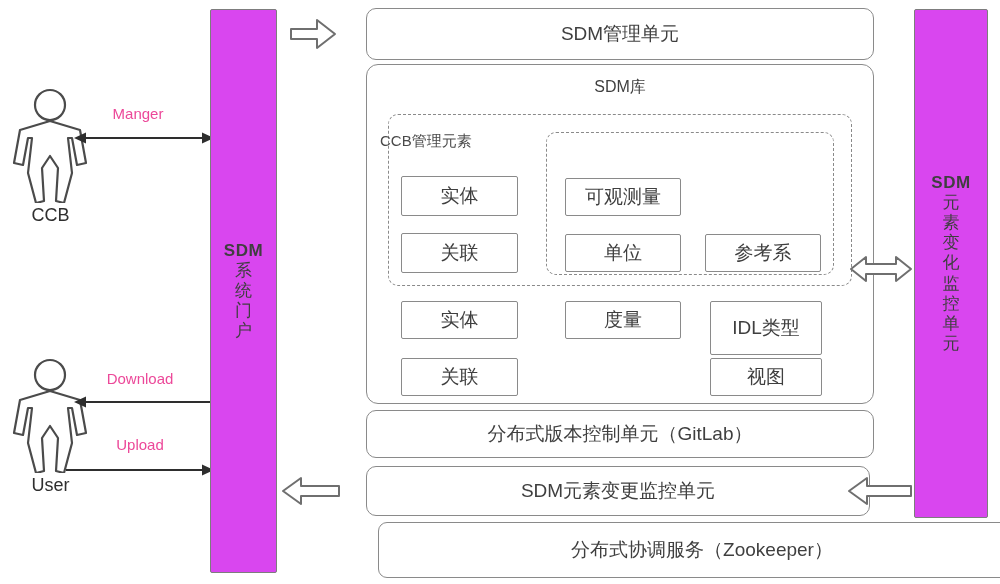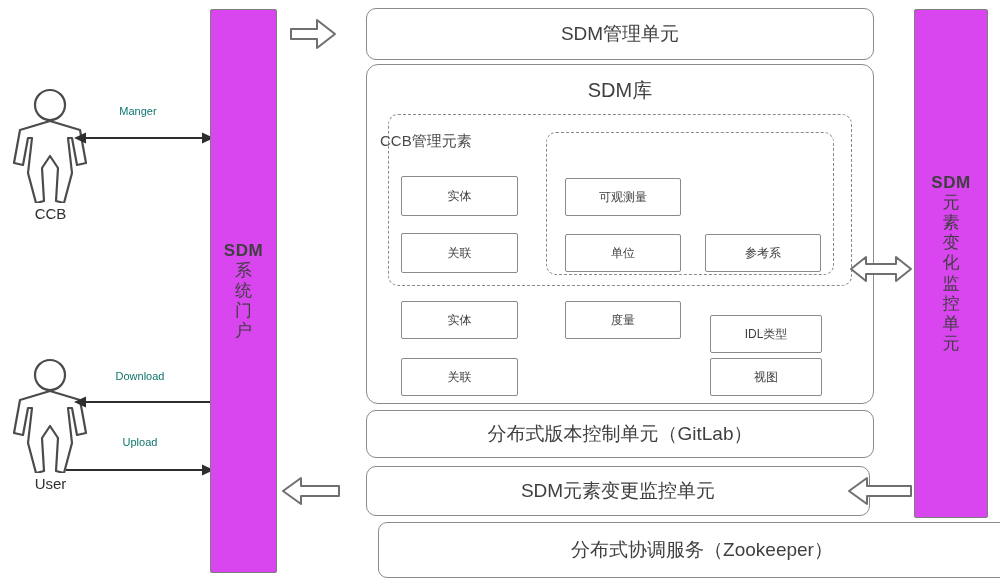--- a/index.html
+++ b/index.html
@@ -54,38 +54,38 @@
     flex-direction: column;
     align-items: center;
     line-height: 1.18;
     font-size: 17px;
     color: #3f3f3f;
   }
   .vtext .latin { letter-spacing: 0.5px; font-weight: 600; font-size: 17px; }
 
   
   .t-bar    { font-size: 19px; }
-  .t-lib    { font-size: 20px; }
+  .t-lib    { font-size: 16px; }
   .t-group  { font-size: 15px; color: #4a4a4a; }
-  .t-cell   { font-size: 12px; }
-  .t-link   { font-size: 11px; color: #0f766e; }
+  .t-cell   { font-size: 19px; }
+  .t-link   { font-size: 15px; color: #ec4899; }
 
   
   .group-label {
     position: absolute;
     white-space: nowrap;
     color: #4a4a4a;
   }
 
   
   .person svg { display: block; }
   .person-label {
     text-align: center;
     margin-top: 2px;
-    font-size: 15px;
+    font-size: 18px;
     color: #2f2f2f;
   }
 
   
   .lineArrow svg { display: block; overflow: visible; }
 
   
   .blockArrow svg { display: block; overflow: visible; }
 </style>
 </head>
@@ -179,21 +179,21 @@
   <div class="abs box sq t-cell" style="left:679px; top:234px; width:116px; height:38px;">
     <span>参考系</span>
   </div>
 
   <div class="abs box sq t-cell" style="left:375px; top:301px; width:117px; height:38px;">
     <span>实体</span>
   </div>
   <div class="abs box sq t-cell" style="left:539px; top:301px; width:116px; height:38px;">
     <span>度量</span>
   </div>
-  <div class="abs box sq t-cell" style="left:684px; top:315px; width:112px; height:38px;">
+  <div class="abs box sq t-cell" style="left:684px; top:301px; width:112px; height:54px;">
     <span>IDL类型</span>
   </div>
   <div class="abs box sq t-cell" style="left:375px; top:358px; width:117px; height:38px;">
     <span>关联</span>
   </div>
   <div class="abs box sq t-cell" style="left:684px; top:358px; width:112px; height:38px;">
     <span>视图</span>
   </div>
 
   <div class="abs box round t-bar" style="left:340px; top:410px; width:508px; height:48px;">

